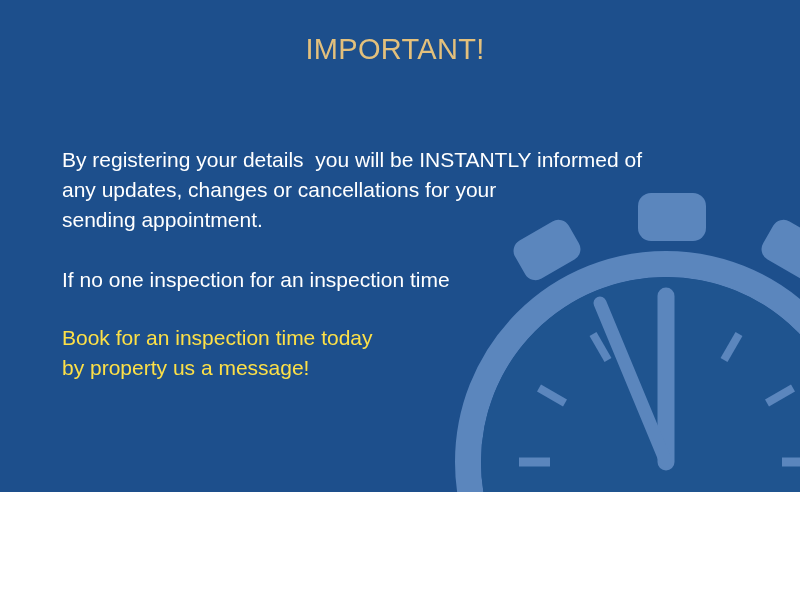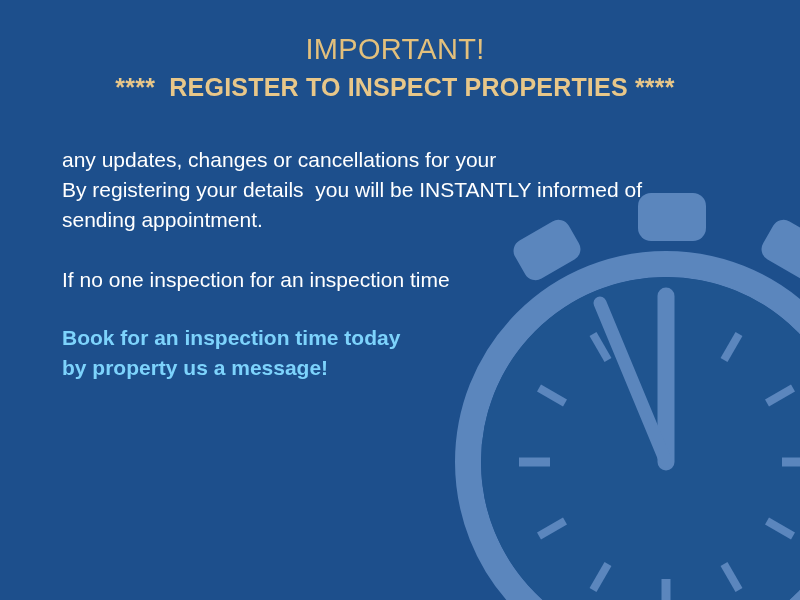--- a/index.html
+++ b/index.html
@@ -5,21 +5,21 @@
   html, body {
     margin: 0;
     padding: 0;
   }
   body {
     font-family: "Liberation Sans", sans-serif;
   }
   #slide {
     position: relative;
     width: 800px;
-    height: 600px;
+    height: 492px;
     background: #1d4f8c;
     overflow: hidden;
   }
   
   #clock-graphic {
     position: absolute;
     left: 0;
     top: 0;
     width: 800px;
     height: 600px;
@@ -59,22 +59,22 @@
   .para {
     margin: 0;
   }
   .line {
     font-size: 21px;
     line-height: 30px;
     color: #ffffff;
     white-space: pre;
   }
   .line.gold {
-    color: #7dd3fc;
-    font-weight: bold;
+    color: #fde047;
+    font-weight: normal;
   }
   .spacer {
     height: 30px;
   }
   .spacer-sm {
     height: 28px;
   }
 </style>
 </head>
 <body>
@@ -129,28 +129,27 @@
 
       <g stroke="#5b86bd" stroke-linecap="round" fill="none">
         <line x1="666" y1="462" x2="666" y2="296" stroke-width="17"></line>
         <line x1="666" y1="462" x2="600" y2="303" stroke-width="13"></line>
       </g>
     </g>
   </svg>
 
   <div class="heading-block">
     <div id="heading-important">IMPORTANT!</div>
-    <div id="heading-register">****  REGISTER TO INSPECT PROPERTIES ****</div>
   </div>
 
   <div id="body-text">
 
     <div class="para">
+      <div class="line">By registering your details  you will be INSTANTLY informed of</div>
       <div class="line">any updates, changes or cancellations for your</div>
-      <div class="line">By registering your details  you will be INSTANTLY informed of</div>
       <div class="line">sending appointment.</div>
     </div>
 
     <div class="spacer"></div>
 
     <div class="para">
       <div class="line">If no one inspection for an inspection time</div>
     </div>
 
     <div class="spacer-sm"></div>

